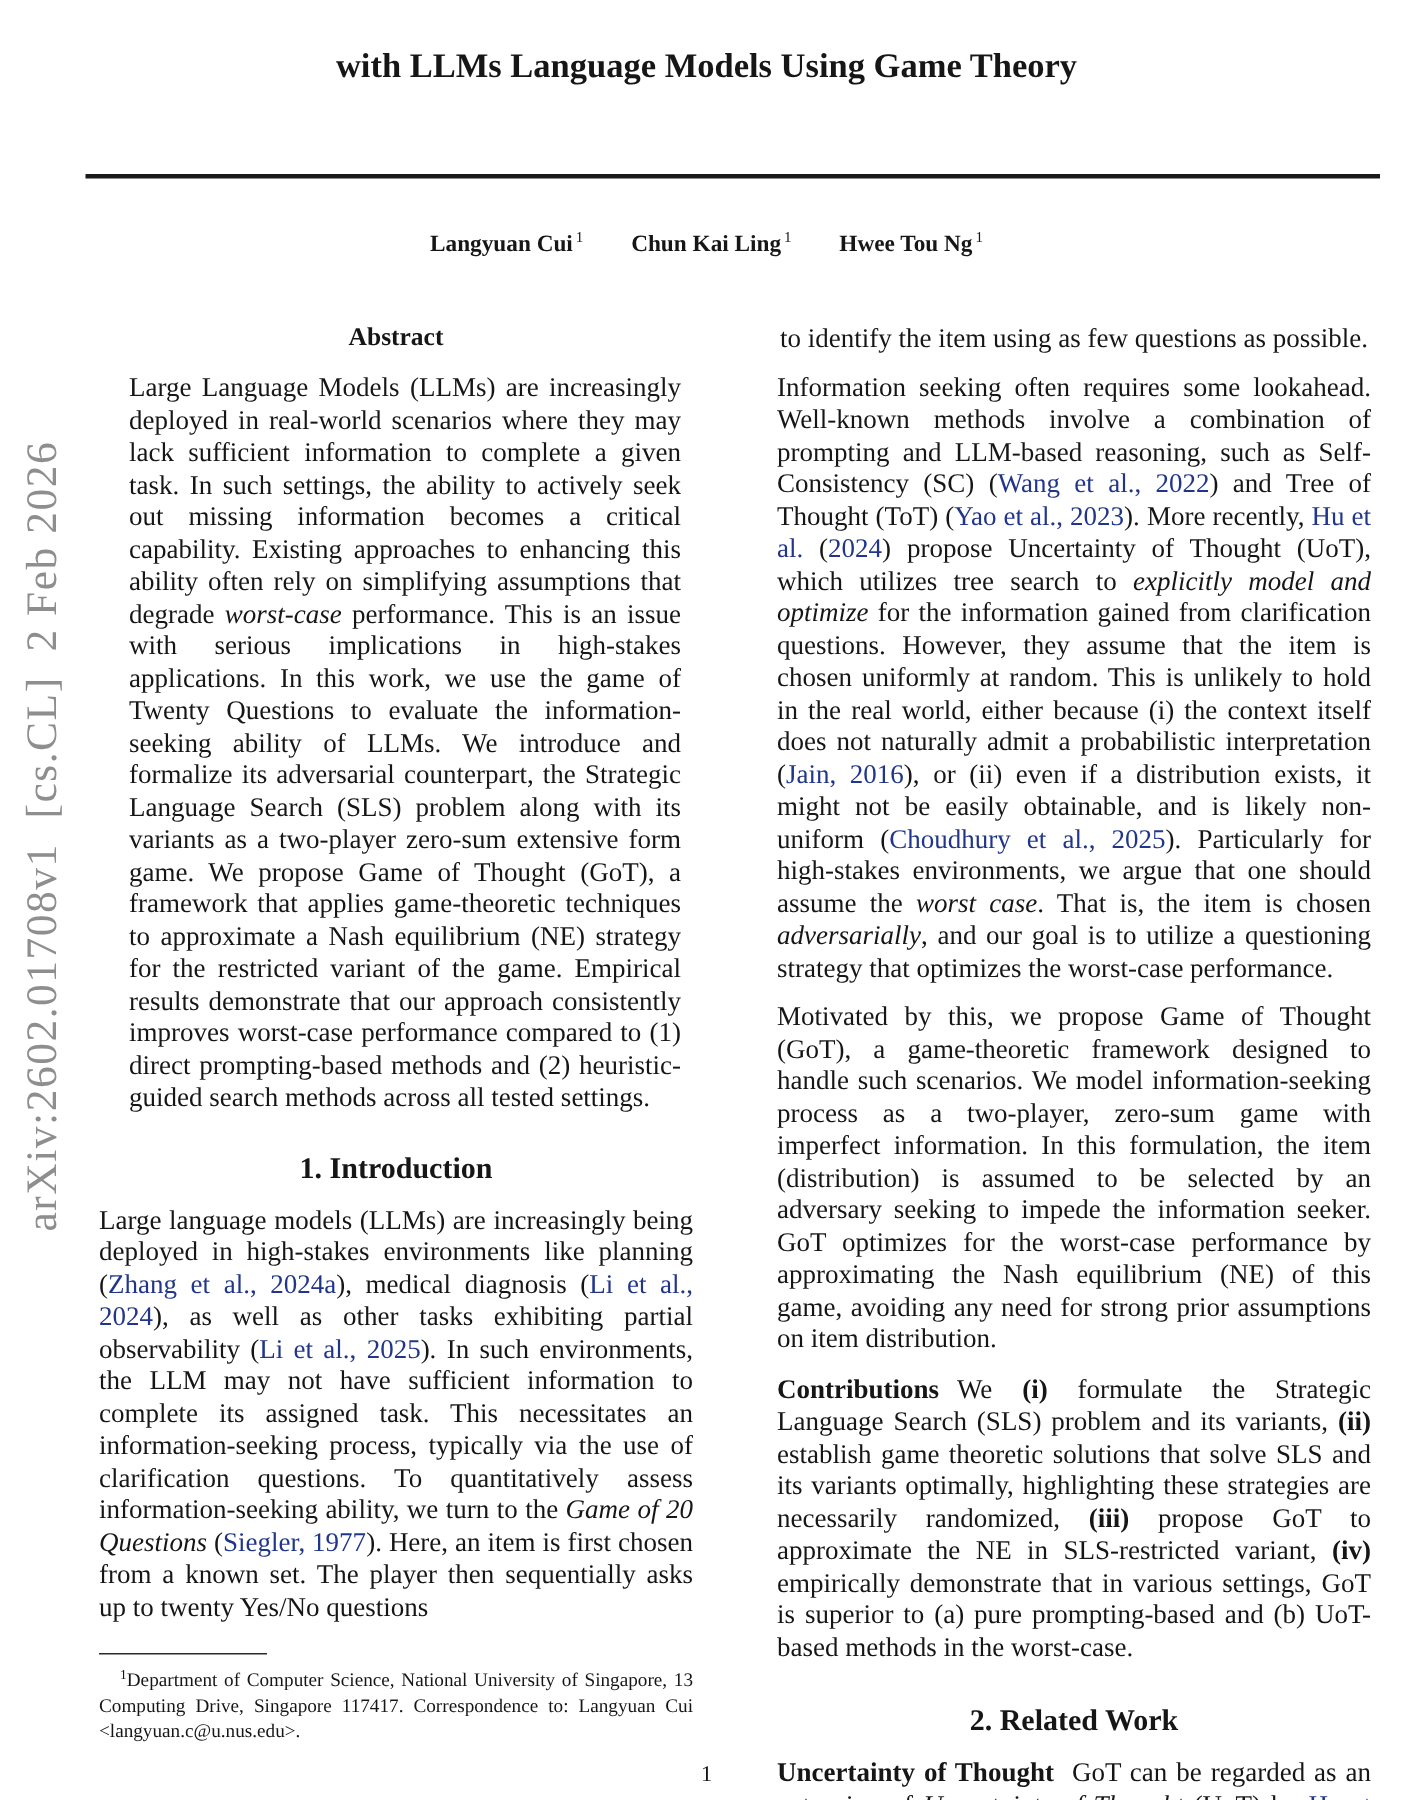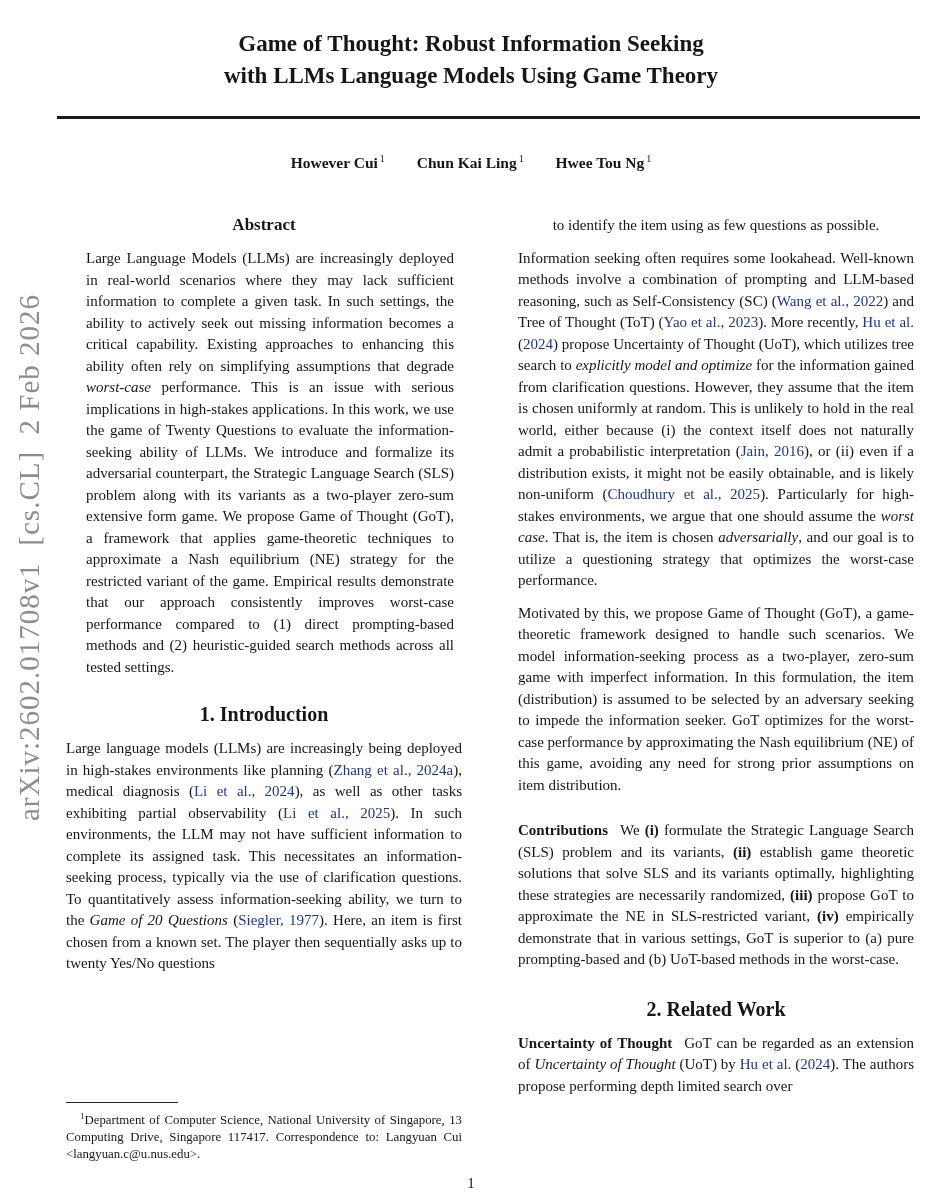--- a/index.html
+++ b/index.html
@@ -43,34 +43,34 @@
   }
   .author{margin:0 14px;}
   .author sup{font-weight:normal;font-size:10px;vertical-align:super;margin-left:2px;}
   
   .columns{
     position:absolute;top:215px;left:66px;width:849px;height:948px;
     display:flex;gap:56px;
   }
   .col{width:396px;display:flex;flex-direction:column;align-items:center;}
   .col p{
-    font-size:15px;line-height:21.5px;text-align:justify;
+    font-size:18px;line-height:21.5px;text-align:justify;
   }
   .abstract-heading{
     text-align:center;font-weight:bold;font-size:17px;margin-bottom:13px;
   }
   .abstract-body{
     margin-left:20px;margin-right:8px;
   }
   .section-heading{
     font-size:20px;font-weight:bold;margin-top:25px;margin-bottom:12px;
   }
   .col-right .section-heading{margin-top:16px;}
   .col-right p{margin-bottom:11px;}
-  .para-heading{margin-top:13px;}
+  .para-heading{margin-top:1px;}
   
   .footnote-block{margin-top:auto;}
   .footnote-rule{width:112px;border-top:1.5px solid #2a2a2a;margin-bottom:5px;}
   .footnote-text{
     font-size:12.8px !important;line-height:16.8px !important;
     text-align:justify;text-indent:14px;
   }
   .footnote-text .fn-sup{vertical-align:super;font-size:9px;}
   .preprint-line{
     font-style:italic;font-size:13.5px !important;margin-top:13px;
@@ -87,28 +87,27 @@
   .seg-runin{margin-right:12px;}
 </style>
 </head>
 <body>
 
 <div class="page">
 
   <div class="arxiv-label">arXiv:2602.01708v1  [cs.CL]  2 Feb 2026</div>
 
   <div class="title-block">
-    <div class="title-line">Game of Thought: Robust Information Seeking</div>
     <div class="title-line">with LLMs Language Models Using Game Theory</div>
   </div>
 
   <div class="title-rule"></div>
 
   <div class="authors-row">
-    <span class="author"><span>However Cui</span><sup>1</sup></span>
+    <span class="author"><span>Langyuan Cui</span><sup>1</sup></span>
     <span class="author"><span>Chun Kai Ling</span><sup>1</sup></span>
     <span class="author"><span>Hwee Tou Ng</span><sup>1</sup></span>
   </div>
 
   <div class="columns">
 
     <div class="col col-left">
       <div class="abstract-heading">Abstract</div>
       <p class="abstract-body"><span>Large Language Models (LLMs) are increasingly deployed in real-world scenarios where they may lack sufficient information to complete a given task. In such settings, the ability to actively seek out missing information becomes a critical capability. Existing approaches to enhancing this ability often rely on simplifying assumptions that degrade </span><span class="seg-i">worst-case</span><span> performance. This is an issue with serious implications in high-stakes applications. In this work, we use the game of Twenty Questions to evaluate the information-seeking ability of LLMs. We introduce and formalize its adversarial counterpart, the Strategic Language Search (SLS) problem along with its variants as a two-player zero-sum extensive form game. We propose Game of Thought (GoT), a framework that applies game-theoretic techniques to approximate a Nash equilibrium (NE) strategy for the restricted variant of the game. Empirical results demonstrate that our approach consistently improves worst-case performance compared to (1) direct prompting-based methods and (2) heuristic-guided search methods across all tested settings.</span></p>
 

